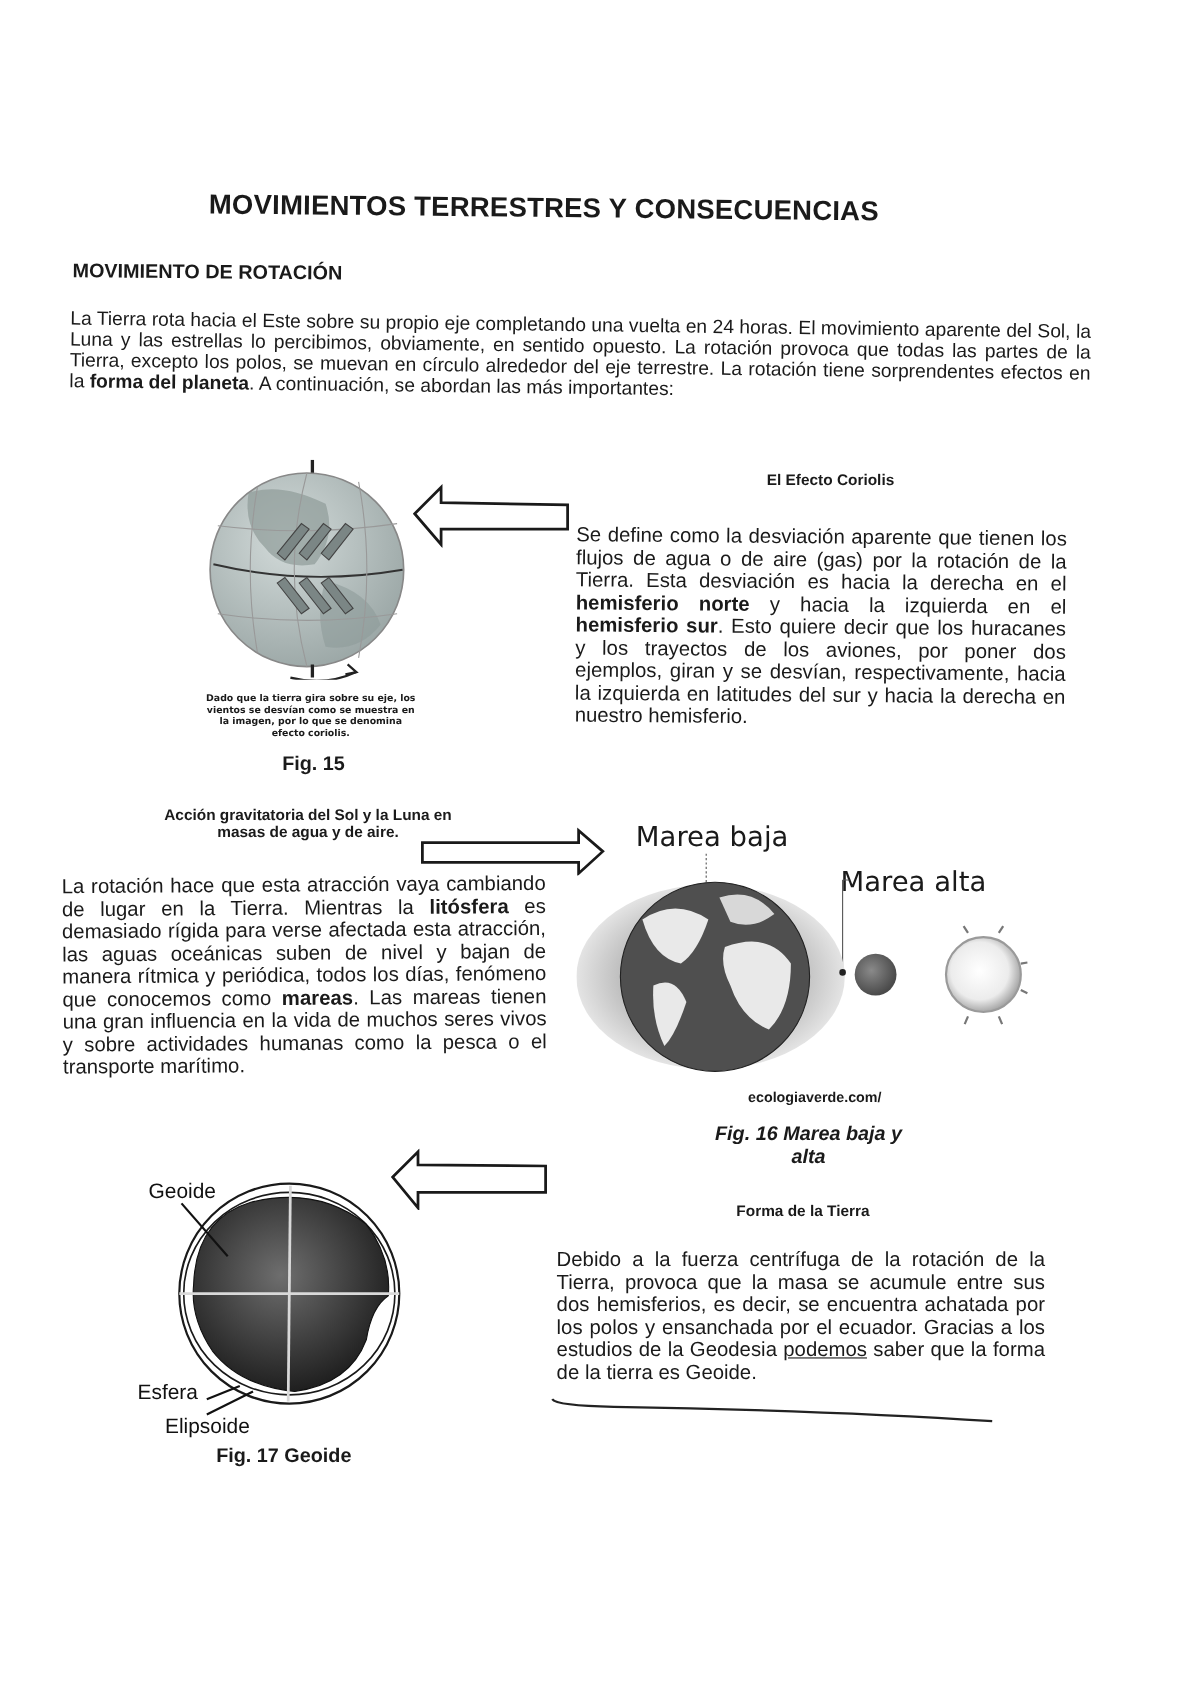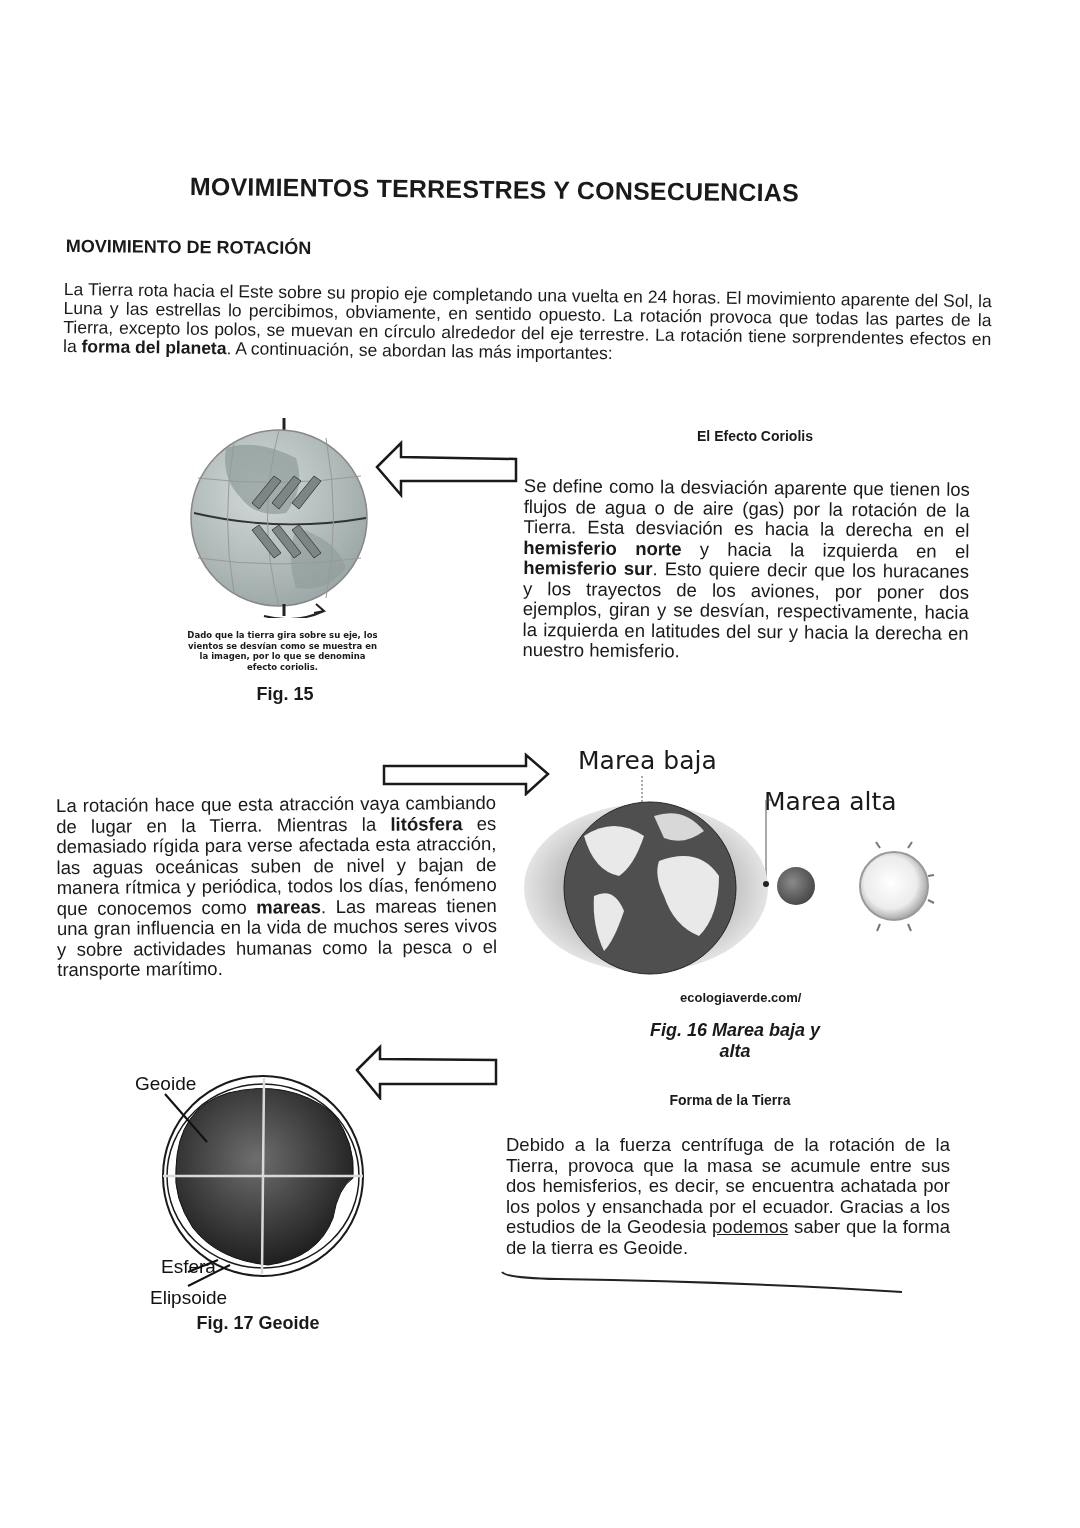--- a/index.html
+++ b/index.html
@@ -91,20 +91,22 @@
     <path d="M3 27 L27 3 L27 17 L142 19 L142 41 L27 41 L27 55 Z" fill="#fff" stroke="#1a1a1a" stroke-width="2.5" stroke-linejoin="miter"></path>
   </svg>
 </div>
 
 <div class="abs sub-heading" style="left:640px; top:428px; width:230px;">El Efecto Coriolis</div>
 <div class="abs body-text" style="left:524px; top:476px; width:446px; transform: rotate(0.5deg); transform-origin:left top;">
   <p><span>Se define como la desviación aparente que tienen los flujos de agua o de aire (gas) por la rotación de la Tierra. Esta desviación es hacia la derecha en el </span><b>hemisferio norte</b><span> y hacia la izquierda en el </span><b>hemisferio sur</b><span>. Esto quiere decir que los huracanes y los trayectos de los aviones, por poner dos ejemplos, giran y se desvían, respectivamente, hacia la izquierda en latitudes del sur y hacia la derecha en nuestro hemisferio.</span></p>
 </div>
 
 <div class="abs sub-heading" style="left:80px; top:732px; width:400px;">
+  <div>Acción gravitatoria del Sol y la Luna en</div>
+  <div>masas de agua y de aire.</div>
 </div>
 
 <div class="abs" style="left:380px; top:752px;">
   <svg width="172" height="44" viewBox="0 0 172 44">
     <path d="M4 14 L146 14 L146 3 L168 22 L146 42 L146 32 L4 32 Z" fill="#fff" stroke="#1a1a1a" stroke-width="2.5"></path>
   </svg>
 </div>
 
 <div class="abs body-text" style="left:56px; top:796px; width:440px; transform: rotate(-0.4deg); transform-origin:left top;">
   <p><span>La rotación hace que esta atracción vaya cambiando de lugar en la Tierra. Mientras la </span><b>litósfera</b><span> es demasiado rígida para verse afectada esta atracción, las aguas oceánicas suben de nivel y bajan de manera rítmica y periódica, todos los días, fenómeno que conocemos como </span><b>mareas</b><span>. Las mareas tienen una gran influencia en la vida de muchos seres vivos y sobre actividades humanas como la pesca o el transporte marítimo.</span></p>
@@ -168,21 +170,21 @@
     <line x1="5" y1="108" x2="205" y2="108" stroke="#d9d9d9" stroke-width="2.5"></line>
     <line x1="106" y1="10" x2="104" y2="206" stroke="#d9d9d9" stroke-width="2.5"></line>
   </svg>
 </div>
 <svg class="abs" style="left:110px; top:1060px;" width="300" height="280">
   <line x1="55" y1="34" x2="97" y2="82" stroke="#111" stroke-width="2"></line>
   <line x1="78" y1="212" x2="108" y2="200" stroke="#111" stroke-width="2"></line>
   <line x1="78" y1="226" x2="120" y2="205" stroke="#111" stroke-width="2"></line>
 </svg>
 <div class="abs figure-label" style="left:135px; top:1073px;text-align:right;">Geoide</div>
-<div class="abs figure-label" style="left:125px; top:1256px;margin-left:36px;">Esfera</div>
+<div class="abs figure-label" style="left:125px; top:1256px;">Esfera</div>
 <div class="abs figure-label" style="left:150px; top:1287px;">Elipsoide</div>
 <div class="abs fig-label" style="left:196px; top:1313px; width:124px;">Fig. 17 Geoide</div>
 
 <div class="abs" style="left:354px; top:1044px;">
   <svg width="148" height="56" viewBox="0 0 148 56">
     <path d="M3 26 L26 3 L26 15 L142 16 L142 40 L26 40 L26 54 Z" fill="#fff" stroke="#1a1a1a" stroke-width="2.5"></path>
   </svg>
 </div>
 
 <div class="abs sub-heading" style="left:620px; top:1092px; width:220px;">Forma de la Tierra</div>

